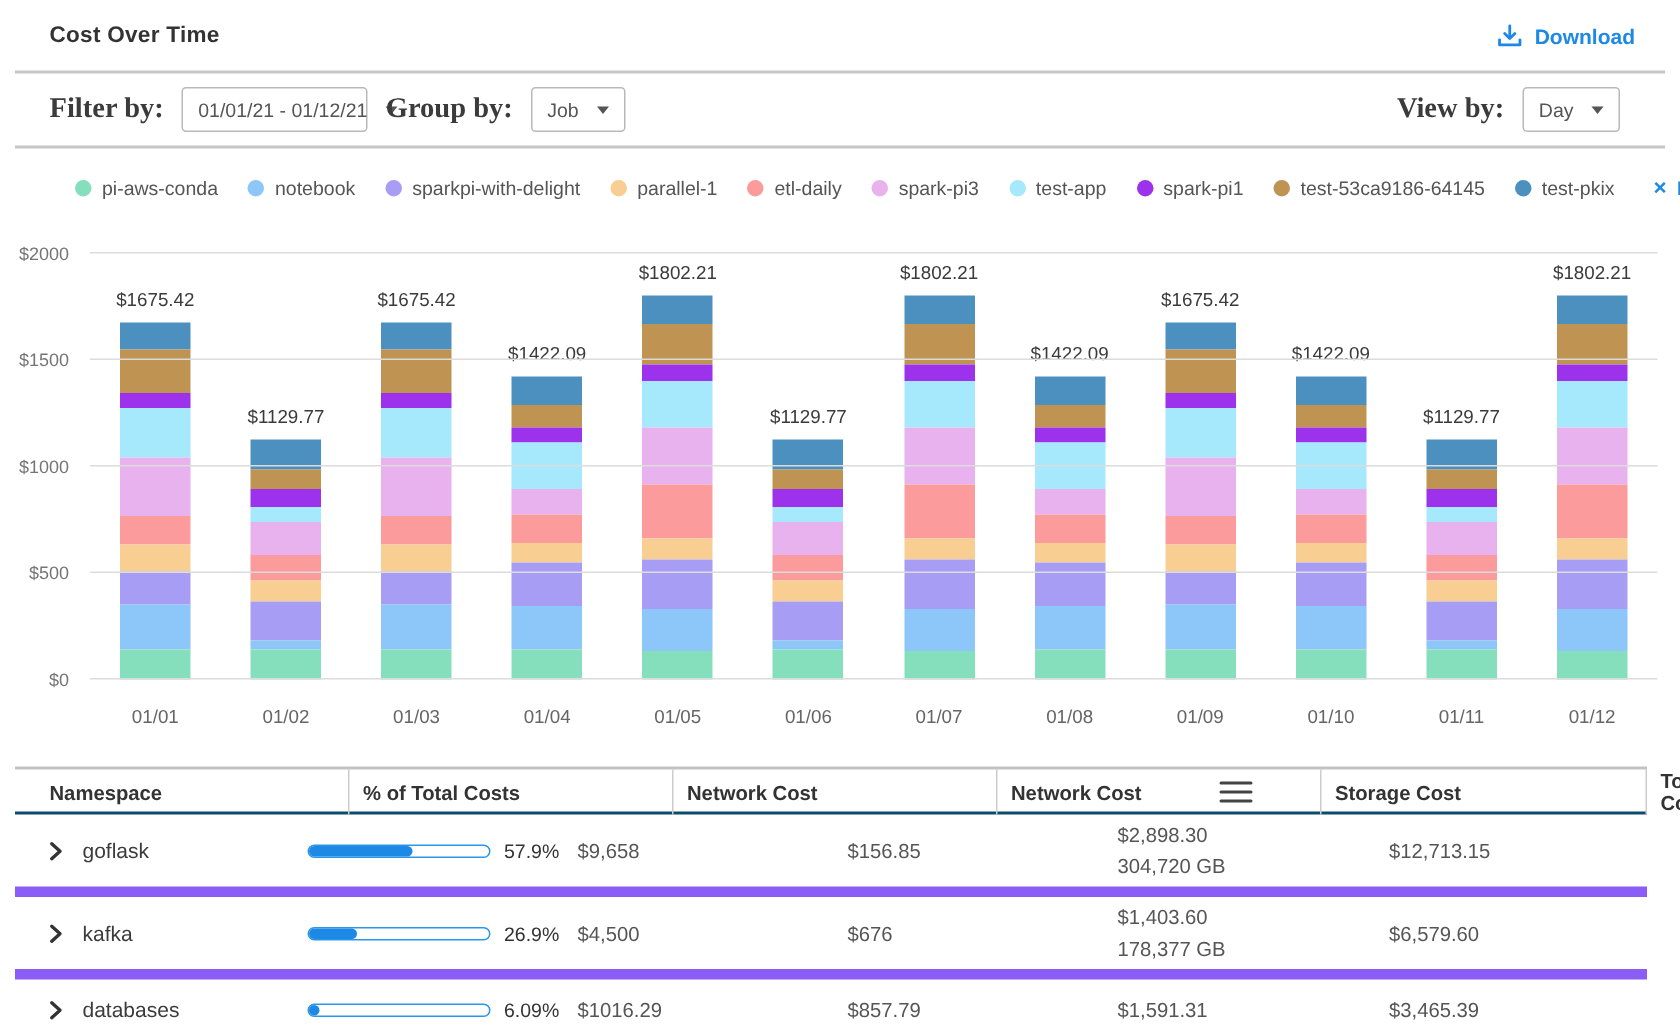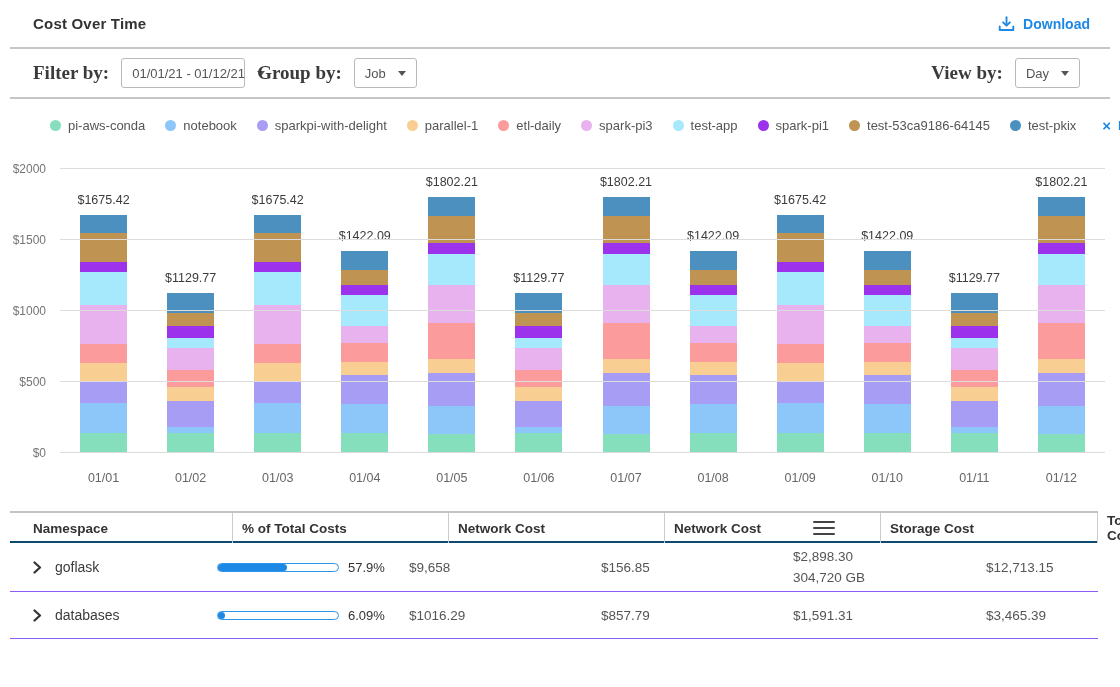--- a/index.html
+++ b/index.html
@@ -39,21 +39,21 @@
   .xtick { position:absolute; bottom:-32px; left:0; width:100%; text-align:center; font-size:12.5px; color:#666; }
   
   .table { margin:12px 22px 0 10px; }
   .thead { display:grid; grid-template-columns:186px 180px 180px 180px 181px 1fr; border-top:2px solid #c3c3c3; border-bottom:2px solid #0c4a6e; height:32px; align-items:stretch;gap:36px; }
   .th { font-size:13.5px; font-weight:bold; color:#333; padding-left:9px; display:flex; align-items:center; justify-content:space-between; }
   .th:first-child { padding-left:23px; }
   .th + .th { border-left:1px solid #ccc; }
   .th-last { border-right:1px solid #ccc; }
   .hamburger { width:22px; display:flex; flex-direction:column; gap:3.5px; margin-right:9px; cursor:pointer; }
   .hamburger i { display:block; height:2.5px; background:#444; border-radius:1px; }
-  .trow { display:grid; grid-template-columns:186px 180px 180px 180px 181px 1fr; border-bottom:1px solid #8b5cf6; min-height:47px; align-items:center; padding:3px 0;gap:12px; }
+  .trow { display:grid; grid-template-columns:186px 180px 180px 180px 181px 1fr; border-bottom:7px solid #8b5cf6; min-height:47px; align-items:center; padding:3px 0; }
   .td { font-size:13.5px; color:#555; padding-left:9px; }
   .td-namespace { display:flex; align-items:center; gap:13px; padding-left:23px; font-size:14px; color:#3b3b3b; }
   .chev { display:flex; align-items:center; cursor:pointer; }
   .pct-cell { display:flex; align-items:center; gap:9px; }
   .pill { position:relative; width:122px; height:9px; border:1px solid #2b95e9; border-radius:6px; background:#fff; flex:none; }
   .pill-fill { position:absolute; left:0; top:0; bottom:0; background:#1E88E5; border-radius:5px; }
   .pct-label { font-size:13px; color:#333; }
   .net-cell div { line-height:21px; }
 </style>
 </head>
@@ -396,20 +396,43 @@
         </div>
         <div class="td">$12,713.15</div>
       </div>
       <div class="trow">
         <div class="td td-namespace">
           <span class="chev">
             <svg width="9" height="13" viewBox="0 0 9 13">
               <path d="M1.5 1.5 L7 6.5 L1.5 11.5" fill="none" stroke="#333" stroke-width="2.2" stroke-linecap="round" stroke-linejoin="round"></path>
             </svg>
           </span>
+          <span>kafka</span>
+        </div>
+        <div class="td pct-cell">
+          <span class="pill">
+            <span class="pill-fill" style="width: 26.9%;"></span>
+          </span>
+          <span class="pct-label">26.9%</span>
+        </div>
+        <div class="td">$4,500</div>
+        <div class="td">$676</div>
+        <div class="td net-cell">
+          <div>$1,403.60</div>
+          <div>178,377 GB</div>
+        </div>
+        <div class="td">$6,579.60</div>
+      </div>
+      <div class="trow">
+        <div class="td td-namespace">
+          <span class="chev">
+            <svg width="9" height="13" viewBox="0 0 9 13">
+              <path d="M1.5 1.5 L7 6.5 L1.5 11.5" fill="none" stroke="#333" stroke-width="2.2" stroke-linecap="round" stroke-linejoin="round"></path>
+            </svg>
+          </span>
           <span>databases</span>
         </div>
         <div class="td pct-cell">
           <span class="pill">
             <span class="pill-fill" style="width: 6.09%;"></span>
           </span>
           <span class="pct-label">6.09%</span>
         </div>
         <div class="td">$1016.29</div>
         <div class="td">$857.79</div>

